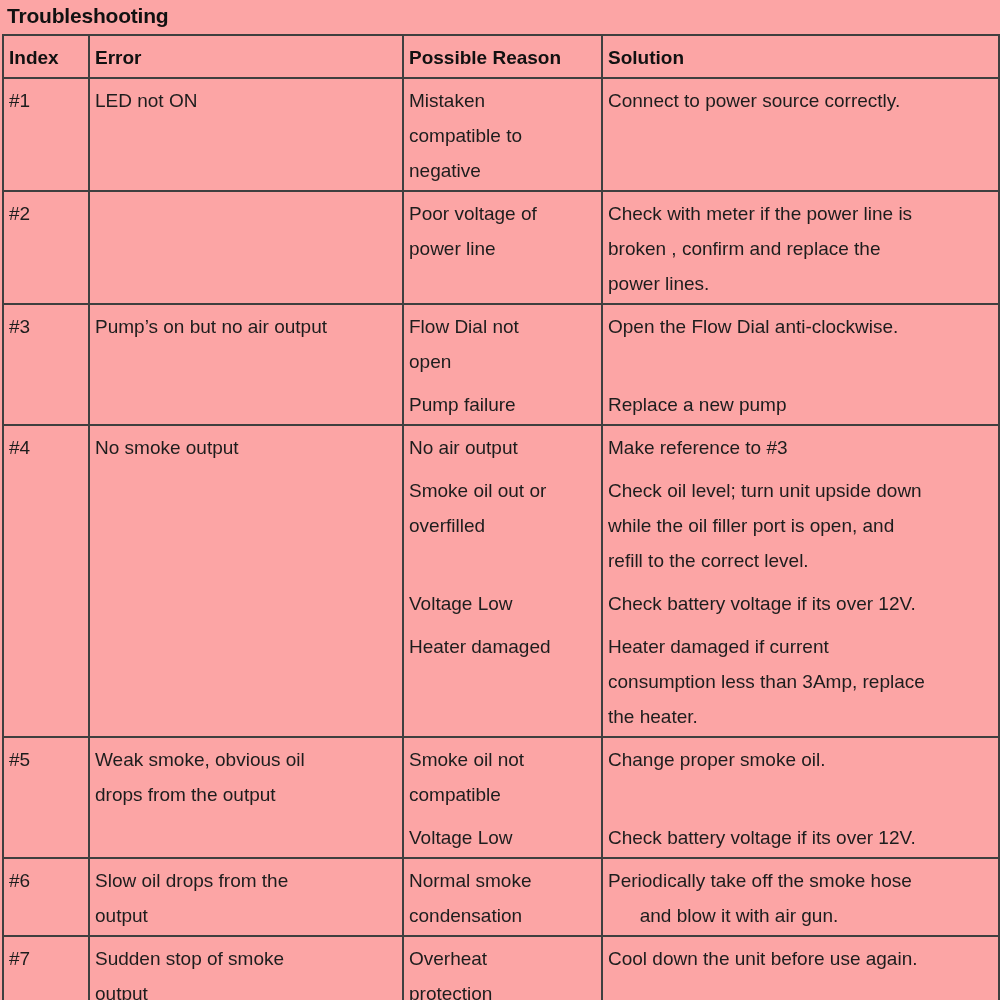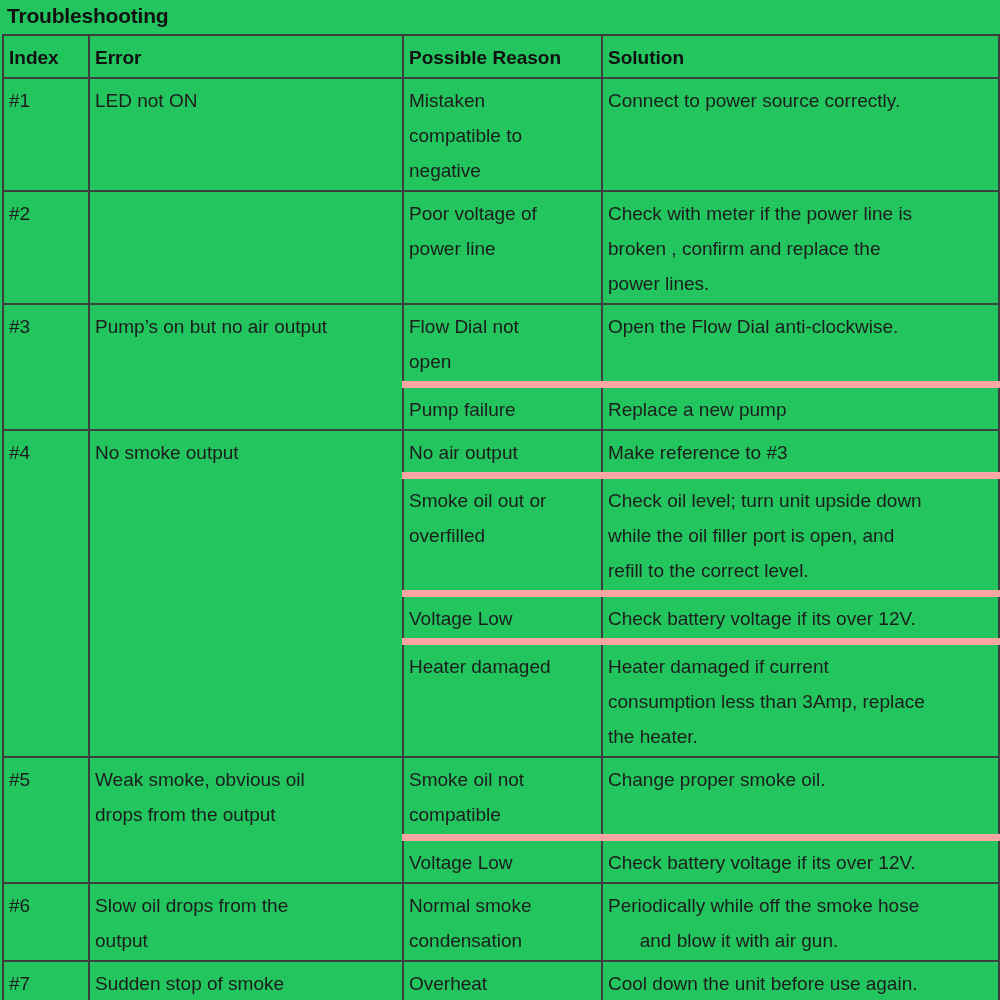--- a/index.html
+++ b/index.html
@@ -7,21 +7,21 @@
     padding: 0;
     background: #ffffff;
     width: 1000px;
     font-family: "Liberation Sans", sans-serif;
     color: #1d1d1d;
   }
   .page {
     width: 1000px;
     height: 1000px;
     overflow: hidden;
-    background: #22c55e;
+    background: #fca5a5;
   }
   .doc-title {
     font-size: 21px;
     font-weight: 700;
     margin: 4px 0 6px 7px;
     color: #111111;
     letter-spacing: -0.2px;
   }
   table.tbl {
     border-collapse: collapse;
@@ -40,21 +40,21 @@
     overflow: hidden;
     font-weight: 400;
     color: #1d1d1d;
     box-sizing: border-box;
   }
   .tbl th {
     font-weight: 700;
     color: #111111;
   }
   
-  .tbl td.sub { border-top: 7px solid #fca5a5; }
+  .tbl td.sub { border-top: 2px solid #fca5a5; }
   .tbl td.above-sub { border-bottom: 1px solid #555555; }
 </style>
 </head>
 <body>
 
 <div class="page">
 
   <div class="doc-title">Troubleshooting</div>
 
   <table class="tbl">
@@ -141,21 +141,21 @@
         <td class="sub">Voltage Low</td>
         <td class="sub">Check battery voltage if its over 12V.</td>
       </tr>
 
       <tr style="height:70px">
         <td>#6</td>
         <td>Slow oil drops from the
 output</td>
         <td>Normal smoke
 condensation</td>
-        <td>Periodically while off the smoke hose
+        <td>Periodically take off the smoke hose
       and blow it with air gun.</td>
       </tr>
 
       <tr style="height:108px">
         <td>#7</td>
         <td>Sudden stop of smoke
 output</td>
         <td>Overheat
 protection
 activated</td>

